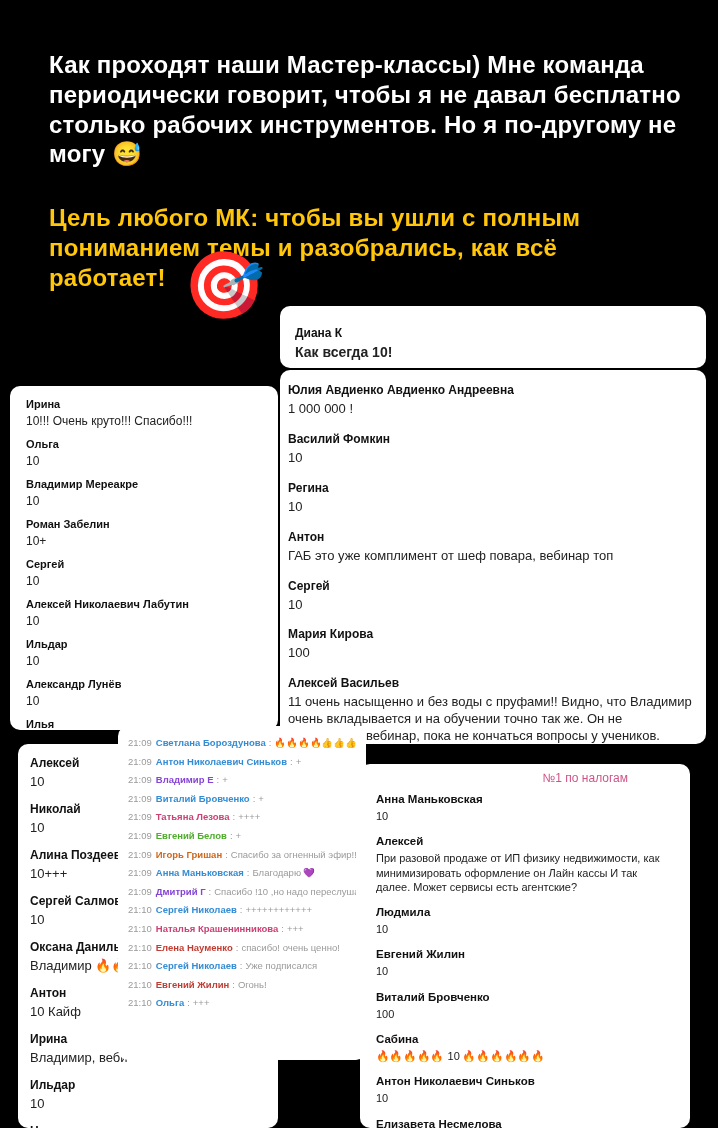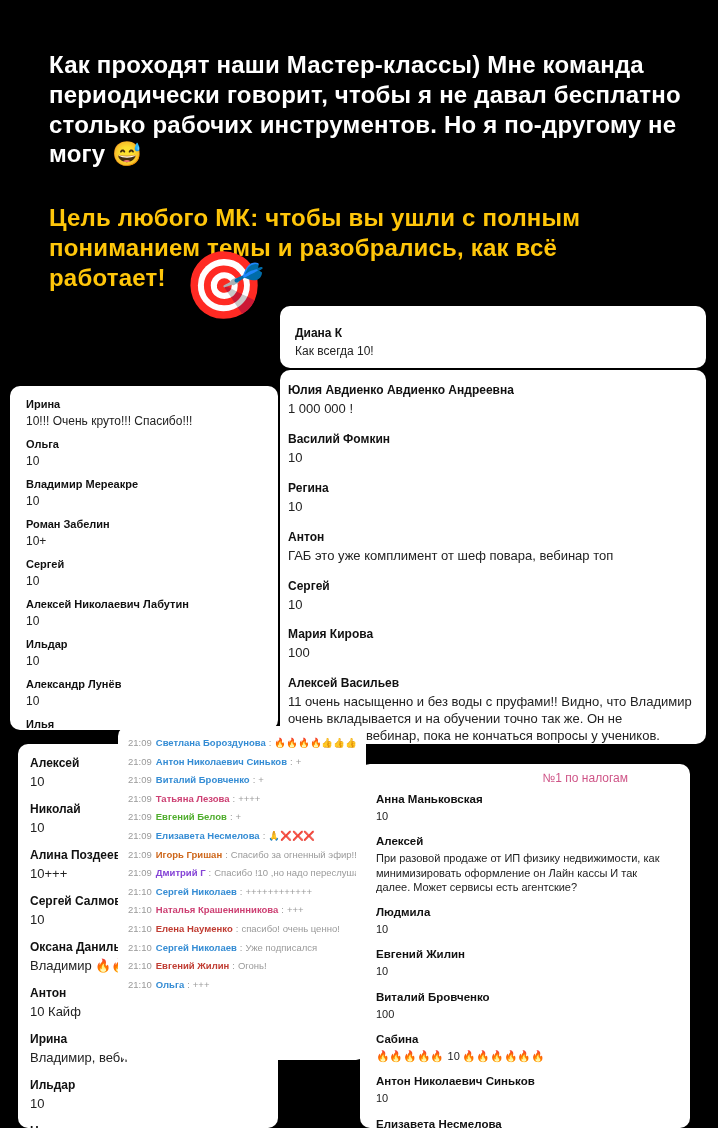--- a/index.html
+++ b/index.html
@@ -30,21 +30,21 @@
   .card-left  { left:10px;  top:386px; width:268px; height:344px; padding:12px 16px; z-index:2; }
   .card-bottom-left  { left:18px;  top:744px; width:260px; height:384px; padding:12px 12px; z-index:3; }
   .card-chat  { left:118px; top:726px; width:248px; height:334px; padding:8px 10px; z-index:4; }
   .card-bottom-right { left:360px; top:764px; width:330px; height:364px; padding:10px 16px; z-index:5; }
 
   .rev-row { margin-bottom:11px; }
   .rev-name { font-weight:700; color:#111; }
   .rev-value { color:#222; margin-top:4px; }
 
   .card-diana .rev-name { font-size:12px; }
-  .card-diana .rev-value { font-size:12px; }
+  .card-diana .rev-value { font-size:14px;font-weight:bold; }
 
   .card-main .rev-row { margin-bottom:14px; }
   .card-main .rev-name { font-size:12px; }
   .card-main .rev-value { font-size:13px; line-height:1.3; }
 
   .card-left .rev-row { margin-bottom:10px; }
   .card-left .rev-name { font-size:11px; }
   .card-left .rev-value { font-size:12px; }
 
   .card-bottom-left .rev-row { margin-bottom:13px; }
@@ -234,41 +234,44 @@
     <div>
 
         <div class="chat-row">
           <span class="chat-time">21:09</span><span class="chat-name" style="color: rgb(52, 140, 212);">Светлана Бороздунова</span><span class="chat-sep">:</span><span class="chat-msg">🔥🔥🔥🔥👍👍👍</span>
         </div>
 
         <div class="chat-row">
           <span class="chat-time">21:09</span><span class="chat-name" style="color: rgb(52, 140, 212);">Антон Николаевич Синьков</span><span class="chat-sep">:</span><span class="chat-msg">+</span>
         </div>
 
+        <div class="chat-row">
+          <span class="chat-time">21:09</span><span class="chat-name" style="color: rgb(133, 68, 214);">Владимир Е</span><span class="chat-sep">:</span><span class="chat-msg">+</span>
+        </div>
 
         <div class="chat-row">
           <span class="chat-time">21:09</span><span class="chat-name" style="color: rgb(52, 140, 212);">Виталий Бровченко</span><span class="chat-sep">:</span><span class="chat-msg">+</span>
         </div>
 
         <div class="chat-row">
           <span class="chat-time">21:09</span><span class="chat-name" style="color: rgb(205, 64, 115);">Татьяна Лезова</span><span class="chat-sep">:</span><span class="chat-msg">++++</span>
         </div>
 
         <div class="chat-row">
           <span class="chat-time">21:09</span><span class="chat-name" style="color: rgb(79, 173, 45);">Евгений Белов</span><span class="chat-sep">:</span><span class="chat-msg">+</span>
         </div>
 
-        <div class="chat-row">
-          <span class="chat-time">21:09</span><span class="chat-name" style="color: rgb(52, 140, 212);">Елизавета Несмелова</span><span class="chat-sep">:</span><span class="chat-msg">🙏❌❌❌</span>
-        </div>
 
         <div class="chat-row">
           <span class="chat-time">21:09</span><span class="chat-name" style="color: rgb(206, 103, 27);">Игорь Гришан</span><span class="chat-sep">:</span><span class="chat-msg">Спасибо за огненный эфир!!!!!</span>
         </div>
 
+        <div class="chat-row">
+          <span class="chat-time">21:09</span><span class="chat-name" style="color: rgb(52, 140, 212);">Анна Маньковская</span><span class="chat-sep">:</span><span class="chat-msg">Благодарю 💜</span>
+        </div>
 
         <div class="chat-row">
           <span class="chat-time">21:09</span><span class="chat-name" style="color: rgb(133, 68, 214);">Дмитрий Г</span><span class="chat-sep">:</span><span class="chat-msg">Спасибо !10 ,но надо переслушать😊</span>
         </div>
 
         <div class="chat-row">
           <span class="chat-time">21:10</span><span class="chat-name" style="color: rgb(52, 140, 212);">Сергей Николаев</span><span class="chat-sep">:</span><span class="chat-msg">++++++++++++</span>
         </div>
 
         <div class="chat-row">

